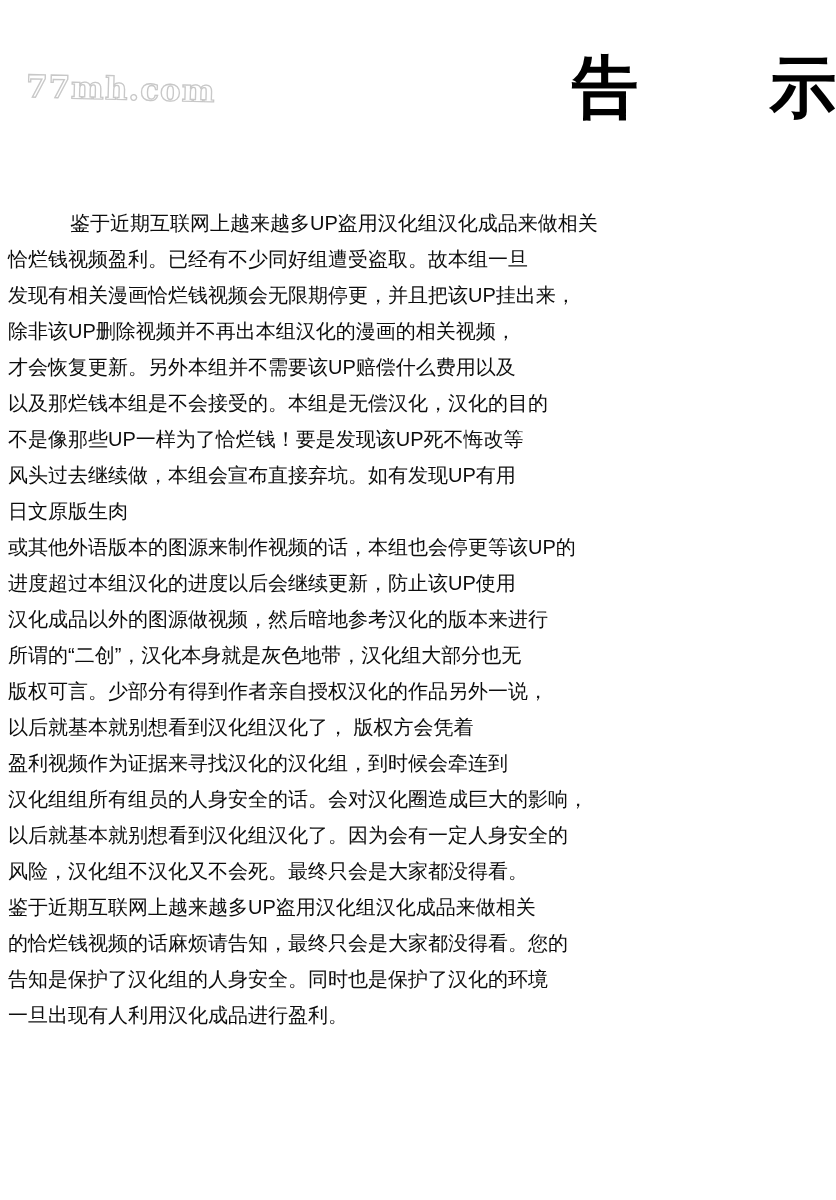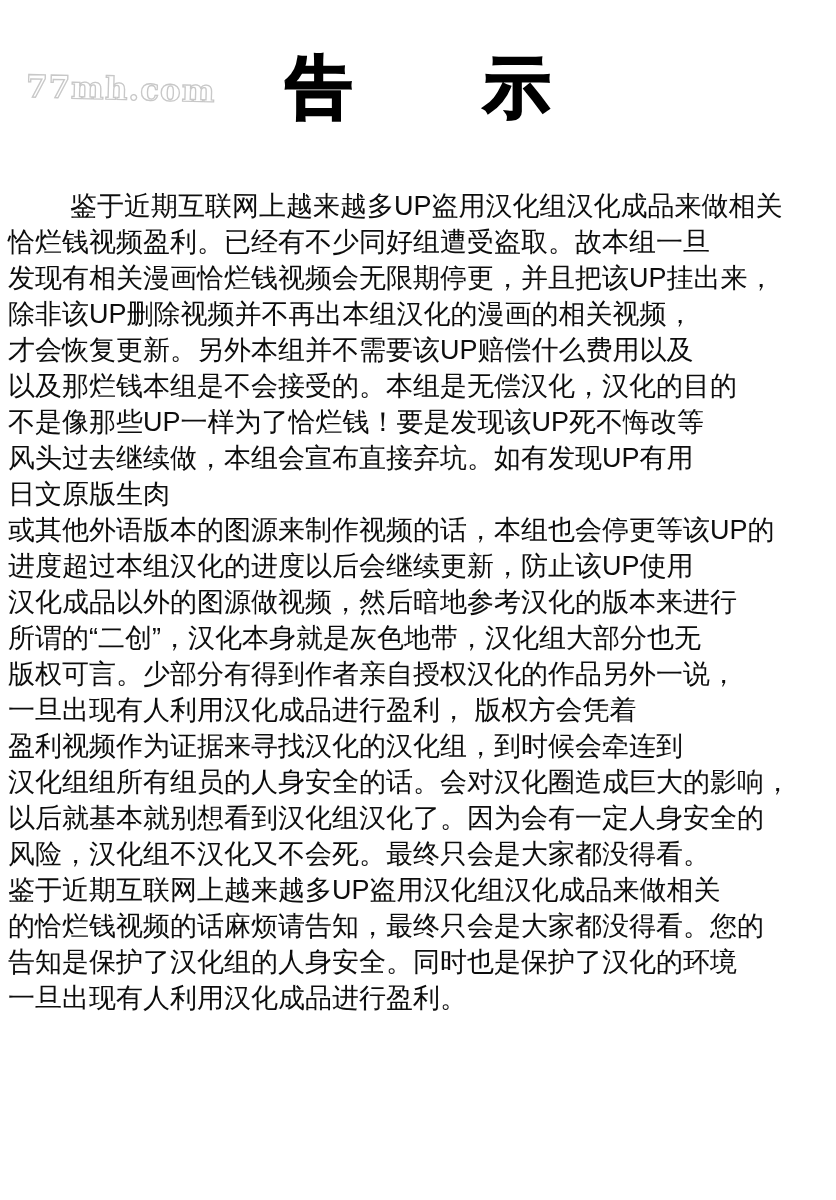--- a/index.html
+++ b/index.html
@@ -32,31 +32,31 @@
     color: #ffffff;
     -webkit-text-stroke: 1.3px #c8c8c8;
     text-shadow: 0 0 1px #d6d6d6;
     transform: rotate(1.5deg);
     transform-origin: left center;
     user-select: none;
   }
   .title {
     margin: 54px 0 0 0;
     padding: 0;
-    text-align: center;
+    text-align: right;
     font-size: 66px;
     line-height: 1;
-    font-weight: 700;
+    font-weight: 400;
     color: #000000;
     -webkit-text-stroke: 2.5px #000000;
     white-space: pre;
   }
   .notice-body {
-    margin: 68px 8px 0 8px;
-    font-size: 27px;
+    margin: 85px 8px 0 8px;
+    font-size: 20px;
     line-height: 36px;
     font-weight: 400;
     color: #0d0d0d;
   }
   .notice-line {
     white-space: pre;
     min-height: 36px;
   }
   .notice-line.indent {
     text-indent: 62px;
@@ -79,21 +79,21 @@
     <div class="notice-line">才会恢复更新。另外本组并不需要该UP赔偿什么费用以及</div>
     <div class="notice-line">以及那烂钱本组是不会接受的。本组是无偿汉化，汉化的目的</div>
     <div class="notice-line">不是像那些UP一样为了恰烂钱！要是发现该UP死不悔改等</div>
     <div class="notice-line">风头过去继续做，本组会宣布直接弃坑。如有发现UP有用</div>
     <div class="notice-line">日文原版生肉</div>
     <div class="notice-line">或其他外语版本的图源来制作视频的话，本组也会停更等该UP的</div>
     <div class="notice-line">进度超过本组汉化的进度以后会继续更新，防止该UP使用</div>
     <div class="notice-line">汉化成品以外的图源做视频，然后暗地参考汉化的版本来进行</div>
     <div class="notice-line">所谓的“二创”，汉化本身就是灰色地带，汉化组大部分也无</div>
     <div class="notice-line">版权可言。少部分有得到作者亲自授权汉化的作品另外一说，</div>
-    <div class="notice-line">一旦出现有人利用汉化成品进行盈利， 版权方会凭着</div>
+    <div class="notice-line">以后就基本就别想看到汉化组汉化了， 版权方会凭着</div>
     <div class="notice-line">盈利视频作为证据来寻找汉化的汉化组，到时候会牵连到</div>
     <div class="notice-line">汉化组组所有组员的人身安全的话。会对汉化圈造成巨大的影响，</div>
     <div class="notice-line">以后就基本就别想看到汉化组汉化了。因为会有一定人身安全的</div>
     <div class="notice-line">风险，汉化组不汉化又不会死。最终只会是大家都没得看。</div>
     <div class="notice-line">鉴于近期互联网上越来越多UP盗用汉化组汉化成品来做相关</div>
     <div class="notice-line">的恰烂钱视频的话麻烦请告知，最终只会是大家都没得看。您的</div>
     <div class="notice-line">告知是保护了汉化组的人身安全。同时也是保护了汉化的环境</div>
     <div class="notice-line">一旦出现有人利用汉化成品进行盈利。</div>
   </div>
 

